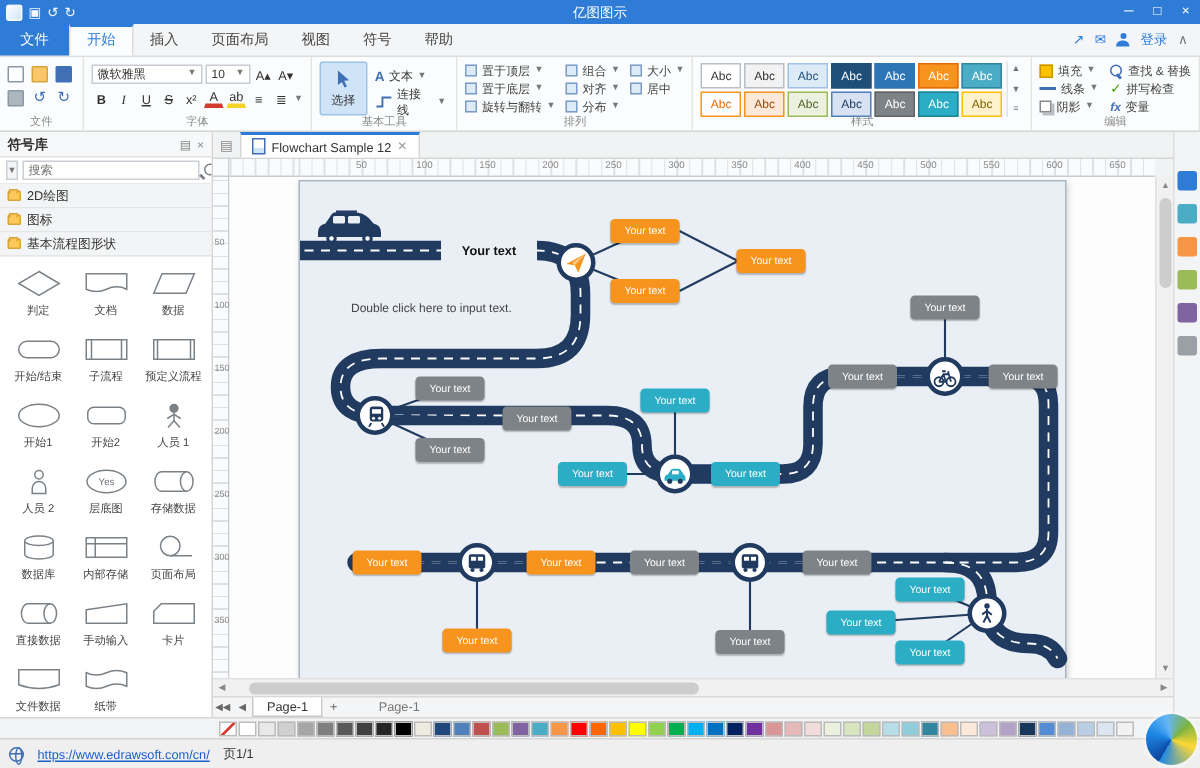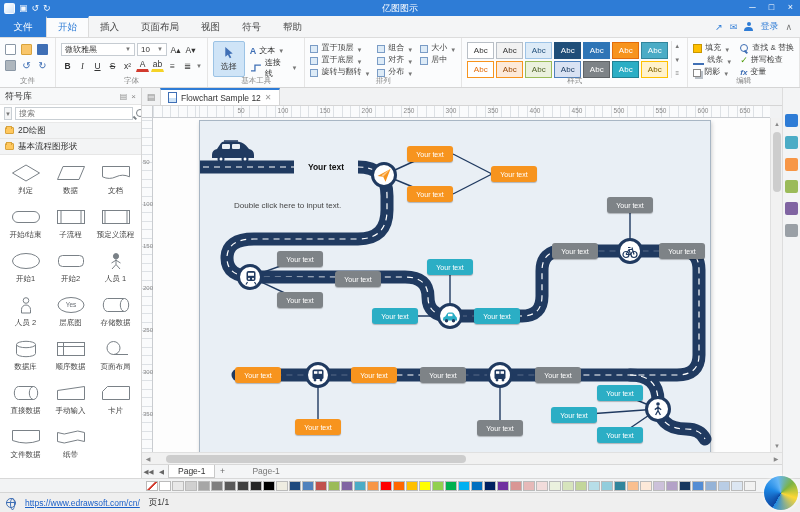--- a/index.html
+++ b/index.html
@@ -42,39 +42,39 @@
   .fbtn:nth-child(odd){}
   .fbtn.red{border-bottom:3px solid #D23B2E;line-height:9px}
   .fbtn.yel{border-bottom:3px solid #F5D327;line-height:9px}
   .tools-wrap{display:flex;gap:3px}
   .tool-big{width:32px;height:36px;display:flex;flex-direction:column;align-items:center;justify-content:center;gap:2px;font-size:8px;color:#333;background:#CFE4F7;border:1px solid #9CC3E5;border-radius:2px}
   .tool-col{display:flex;flex-direction:column;justify-content:center;gap:3px}
   .tool-row{display:flex;align-items:center;gap:3px;font-size:8px;color:#333;height:14px;padding:0 2px}
   .tico{color:#3F6FB5;font-weight:bold;font-size:9px}
   .arr-wrap{display:flex;gap:7px}
   .arr-col{display:flex;flex-direction:column}
-  .sb{display:flex;align-items:flex-end;gap:3px;font-size:8px;color:#444;height:12px;white-space:nowrap}
+  .sb{display:flex;align-items:center;gap:3px;font-size:8px;color:#444;height:12px;white-space:nowrap}
   .mi-sq{width:8px;height:8px;border:1px solid #7A9CC6;background:#DDEBF7;flex:none}
   .gal-wrap{display:flex}
   .gal{display:grid;grid-template-columns:repeat(7,27px);grid-auto-rows:17px;gap:2px;padding-top:1px}
   .gcell{border:1px solid #CDD3D9;background:#fff;font-size:8px;display:flex;align-items:center;justify-content:center}
   .gal-scroll{width:11px;display:flex;flex-direction:column;justify-content:space-between;align-items:center;border-left:1px solid #E3E3E3;margin-left:3px;color:#777;font-size:6px;padding:2px 0}
   .ed-wrap{display:flex;gap:8px}
   .ic-fill{width:9px;height:9px;background:#FFC000;border:1px solid #C89600;flex:none}
   .ic-line{width:11px;height:0;border-top:2px solid #3F6FB5;flex:none}
   .ic-shadow{width:8px;height:8px;background:#fff;border:1px solid #888;box-shadow:2px 2px 0 #B9BFC6;flex:none}
   .ic-find{position:relative;width:9px;height:9px;flex:none}
   .ic-find::before{content:'';position:absolute;top:0;left:0;width:6px;height:6px;border:1.4px solid #3F6FB5;border-radius:50%}
   .ic-find::after{content:'';position:absolute;bottom:0;right:1px;width:4px;height:1.6px;background:#3F6FB5;transform:rotate(45deg)}
   .ic-check{color:#4E9A06;font-size:9px;line-height:9px}
   .ic-fx{font-size:8px;color:#3F6FB5;font-style:italic;font-weight:bold}
   
   .sympanel{position:absolute;left:0;top:88px;width:142px;bottom:34px;background:#fff;border-right:1px solid #D5D5D5;display:flex;flex-direction:column;overflow:hidden}
   .sp-head{height:17px;display:flex;align-items:center;padding:0 5px;border-bottom:1px solid #E4E4E4;background:#F7F8F9}
-  .sp-title{font-weight:normal;font-size:9px;color:#333}
+  .sp-title{font-weight:bold;font-size:9px;color:#333}
   .sp-hicons{margin-left:auto;display:flex;gap:4px;color:#888;font-size:8px}
   .sp-search{height:18px;display:flex;align-items:center;gap:3px;padding:0 4px;border-bottom:1px solid #E9E9E9}
   .sp-dd{width:14px;height:13px;border:1px solid #C9CFD4;background:#F4F5F6;text-align:center;line-height:12px;font-size:6px;color:#777}
   .sp-input{flex:1;height:13px;border:1px solid #C9CFD4;font-size:8px;padding:0 3px;color:#333;font-family:inherit}
   .sp-mag{position:relative;width:10px;height:10px}
   .sp-mag::before{content:'';position:absolute;top:0;left:0;width:6px;height:6px;border:1.4px solid #7A8187;border-radius:50%}
   .sp-mag::after{content:'';position:absolute;bottom:0;right:0;width:4px;height:1.6px;background:#7A8187;transform:rotate(45deg)}
   .sp-sec{height:16px;display:flex;align-items:center;gap:4px;padding:0 5px;background:#F3F4F5;border-bottom:1px solid #E6E6E6;font-size:8.5px;color:#333}
   .folder{width:9px;height:7px;background:#FFC85E;border:1px solid #D9A33C;border-radius:1px;position:relative;flex:none}
   .folder::before{content:'';position:absolute;top:-2px;left:0;width:4px;height:2px;background:#FFC85E;border:1px solid #D9A33C;border-bottom:0}
@@ -371,46 +371,50 @@
       <span class="sp-dd">▼</span>
       <input class="sp-input" placeholder="搜索" style="">
       <span class="sp-mag"></span>
     </div>
     <div class="sp-sec">
       <span class="folder"></span>
       <span>2D绘图</span>
     </div>
     <div class="sp-sec">
       <span class="folder"></span>
+      <span>图标</span>
+    </div>
+    <div class="sp-sec">
+      <span class="folder"></span>
       <span>基本流程图形状</span>
     </div>
     <div class="sym-grid" id="symbol-grid">
         <div class="sym-cell">
           <div class="sym-shape">
             <svg viewBox="0 0 30 18" width="30" height="18" fill="#fff" stroke="#7a8187" stroke-width="1">
               <polygon points="15,1 28.5,9 15,17 1.5,9"></polygon>
             </svg>
           </div>
           <div class="sym-label">判定</div>
         </div>
         <div class="sym-cell">
           <div class="sym-shape">
             <svg viewBox="0 0 30 18" width="30" height="18" fill="#fff" stroke="#7a8187" stroke-width="1">
+              <path d="M1.5 2.5 H28.5 V12.8 Q21.7 9.6 15 12.8 Q8.3 16 1.5 12.8 Z"></path>
+            </svg>
+          </div>
+          <div class="sym-label">文档</div>
+        </div>
+        <div class="sym-cell">
+          <div class="sym-shape">
+            <svg viewBox="0 0 30 18" width="30" height="18" fill="#fff" stroke="#7a8187" stroke-width="1">
               <polygon points="7,2.5 28.5,2.5 23,15.5 1.5,15.5"></polygon>
             </svg>
           </div>
           <div class="sym-label">数据</div>
-        </div>
-        <div class="sym-cell">
-          <div class="sym-shape">
-            <svg viewBox="0 0 30 18" width="30" height="18" fill="#fff" stroke="#7a8187" stroke-width="1">
-              <path d="M1.5 2.5 H28.5 V12.8 Q21.7 9.6 15 12.8 Q8.3 16 1.5 12.8 Z"></path>
-            </svg>
-          </div>
-          <div class="sym-label">文档</div>
         </div>
         <div class="sym-cell">
           <div class="sym-shape">
             <svg viewBox="0 0 30 18" width="30" height="18" fill="#fff" stroke="#7a8187" stroke-width="1">
               <rect x="1.5" y="3.5" width="27" height="11" rx="5.5"></rect>
             </svg>
           </div>
           <div class="sym-label">开始/结束</div>
         </div>
         <div class="sym-cell">
@@ -495,21 +499,21 @@
           <div class="sym-label">数据库</div>
         </div>
         <div class="sym-cell">
           <div class="sym-shape">
             <svg viewBox="0 0 30 18" width="30" height="18" fill="#fff" stroke="#7a8187" stroke-width="1">
               <rect x="1.5" y="2.5" width="27" height="13"></rect>
               <line x1="7.5" y1="2.5" x2="7.5" y2="15.5"></line>
               <line x1="1.5" y1="6.5" x2="28.5" y2="6.5"></line>
             </svg>
           </div>
-          <div class="sym-label">顺序数据</div>
+          <div class="sym-label">内部存储</div>
         </div>
         <div class="sym-cell">
           <div class="sym-shape">
             <svg viewBox="0 0 30 18" width="30" height="18" fill="#fff" stroke="#7a8187" stroke-width="1">
               <circle cx="12.5" cy="8" r="6.5"></circle>
               <path d="M12.5 14.5 H27" fill="none"></path>
             </svg>
           </div>
           <div class="sym-label">页面布局</div>
         </div>

